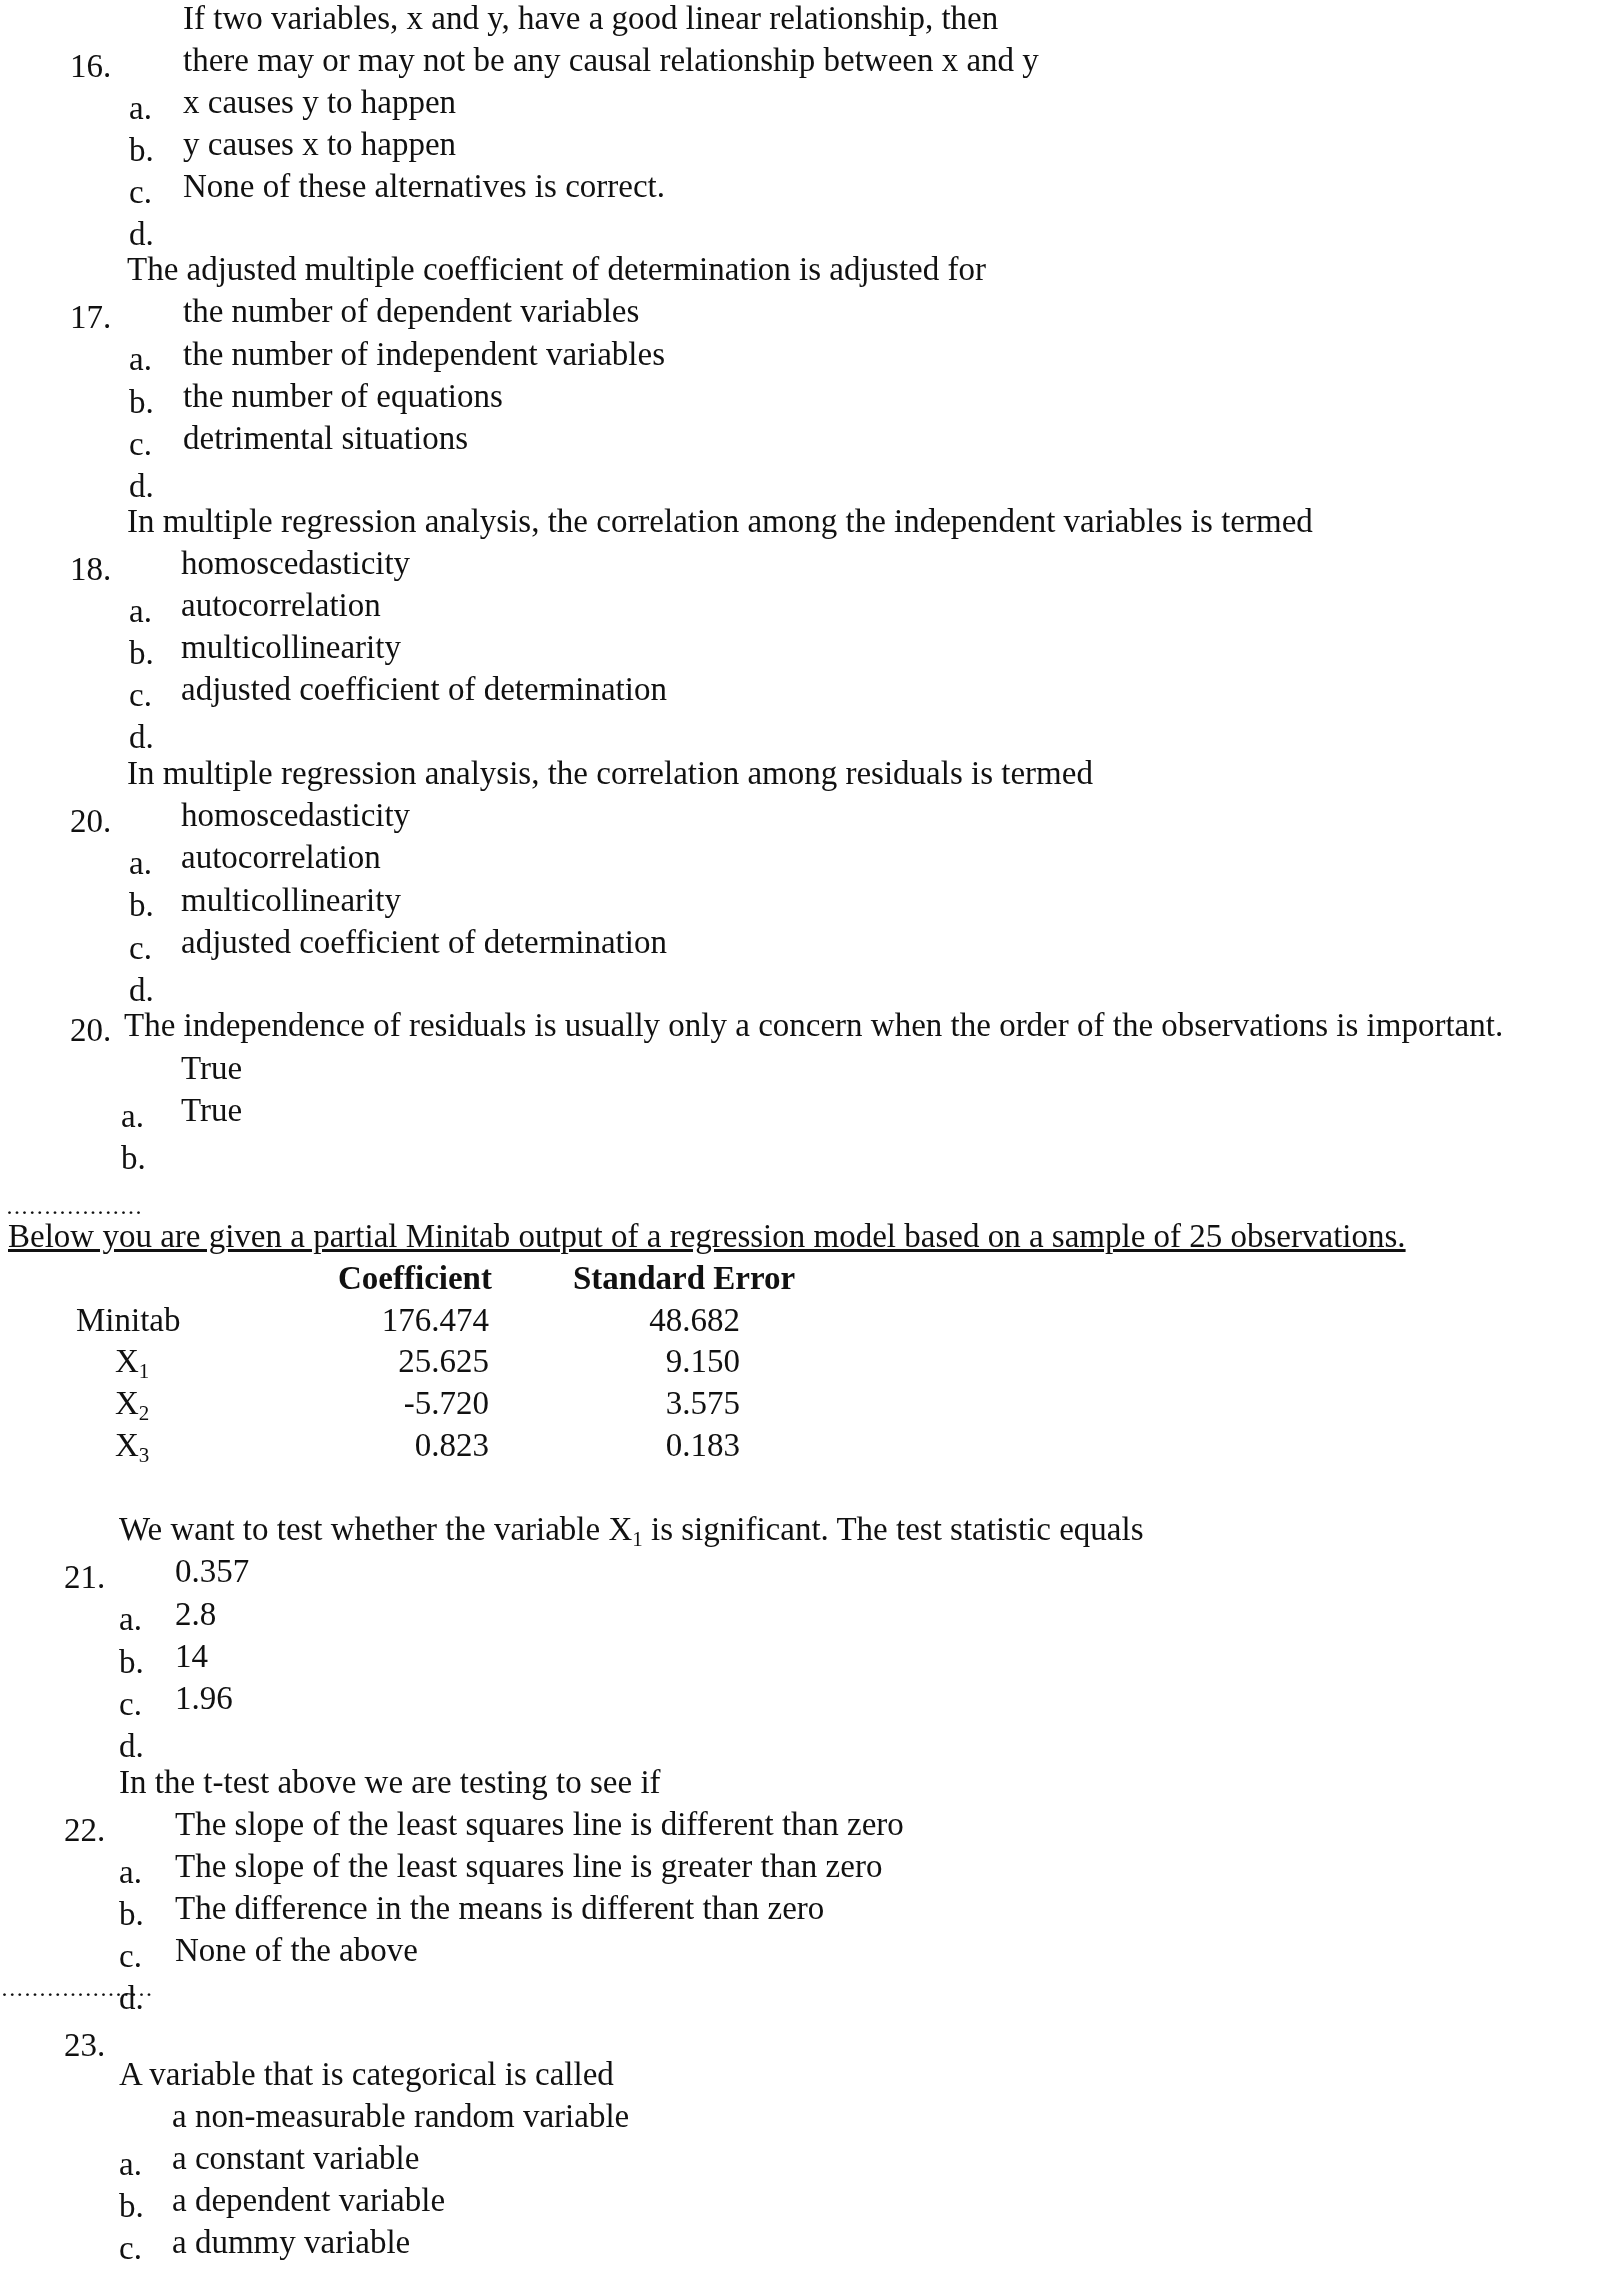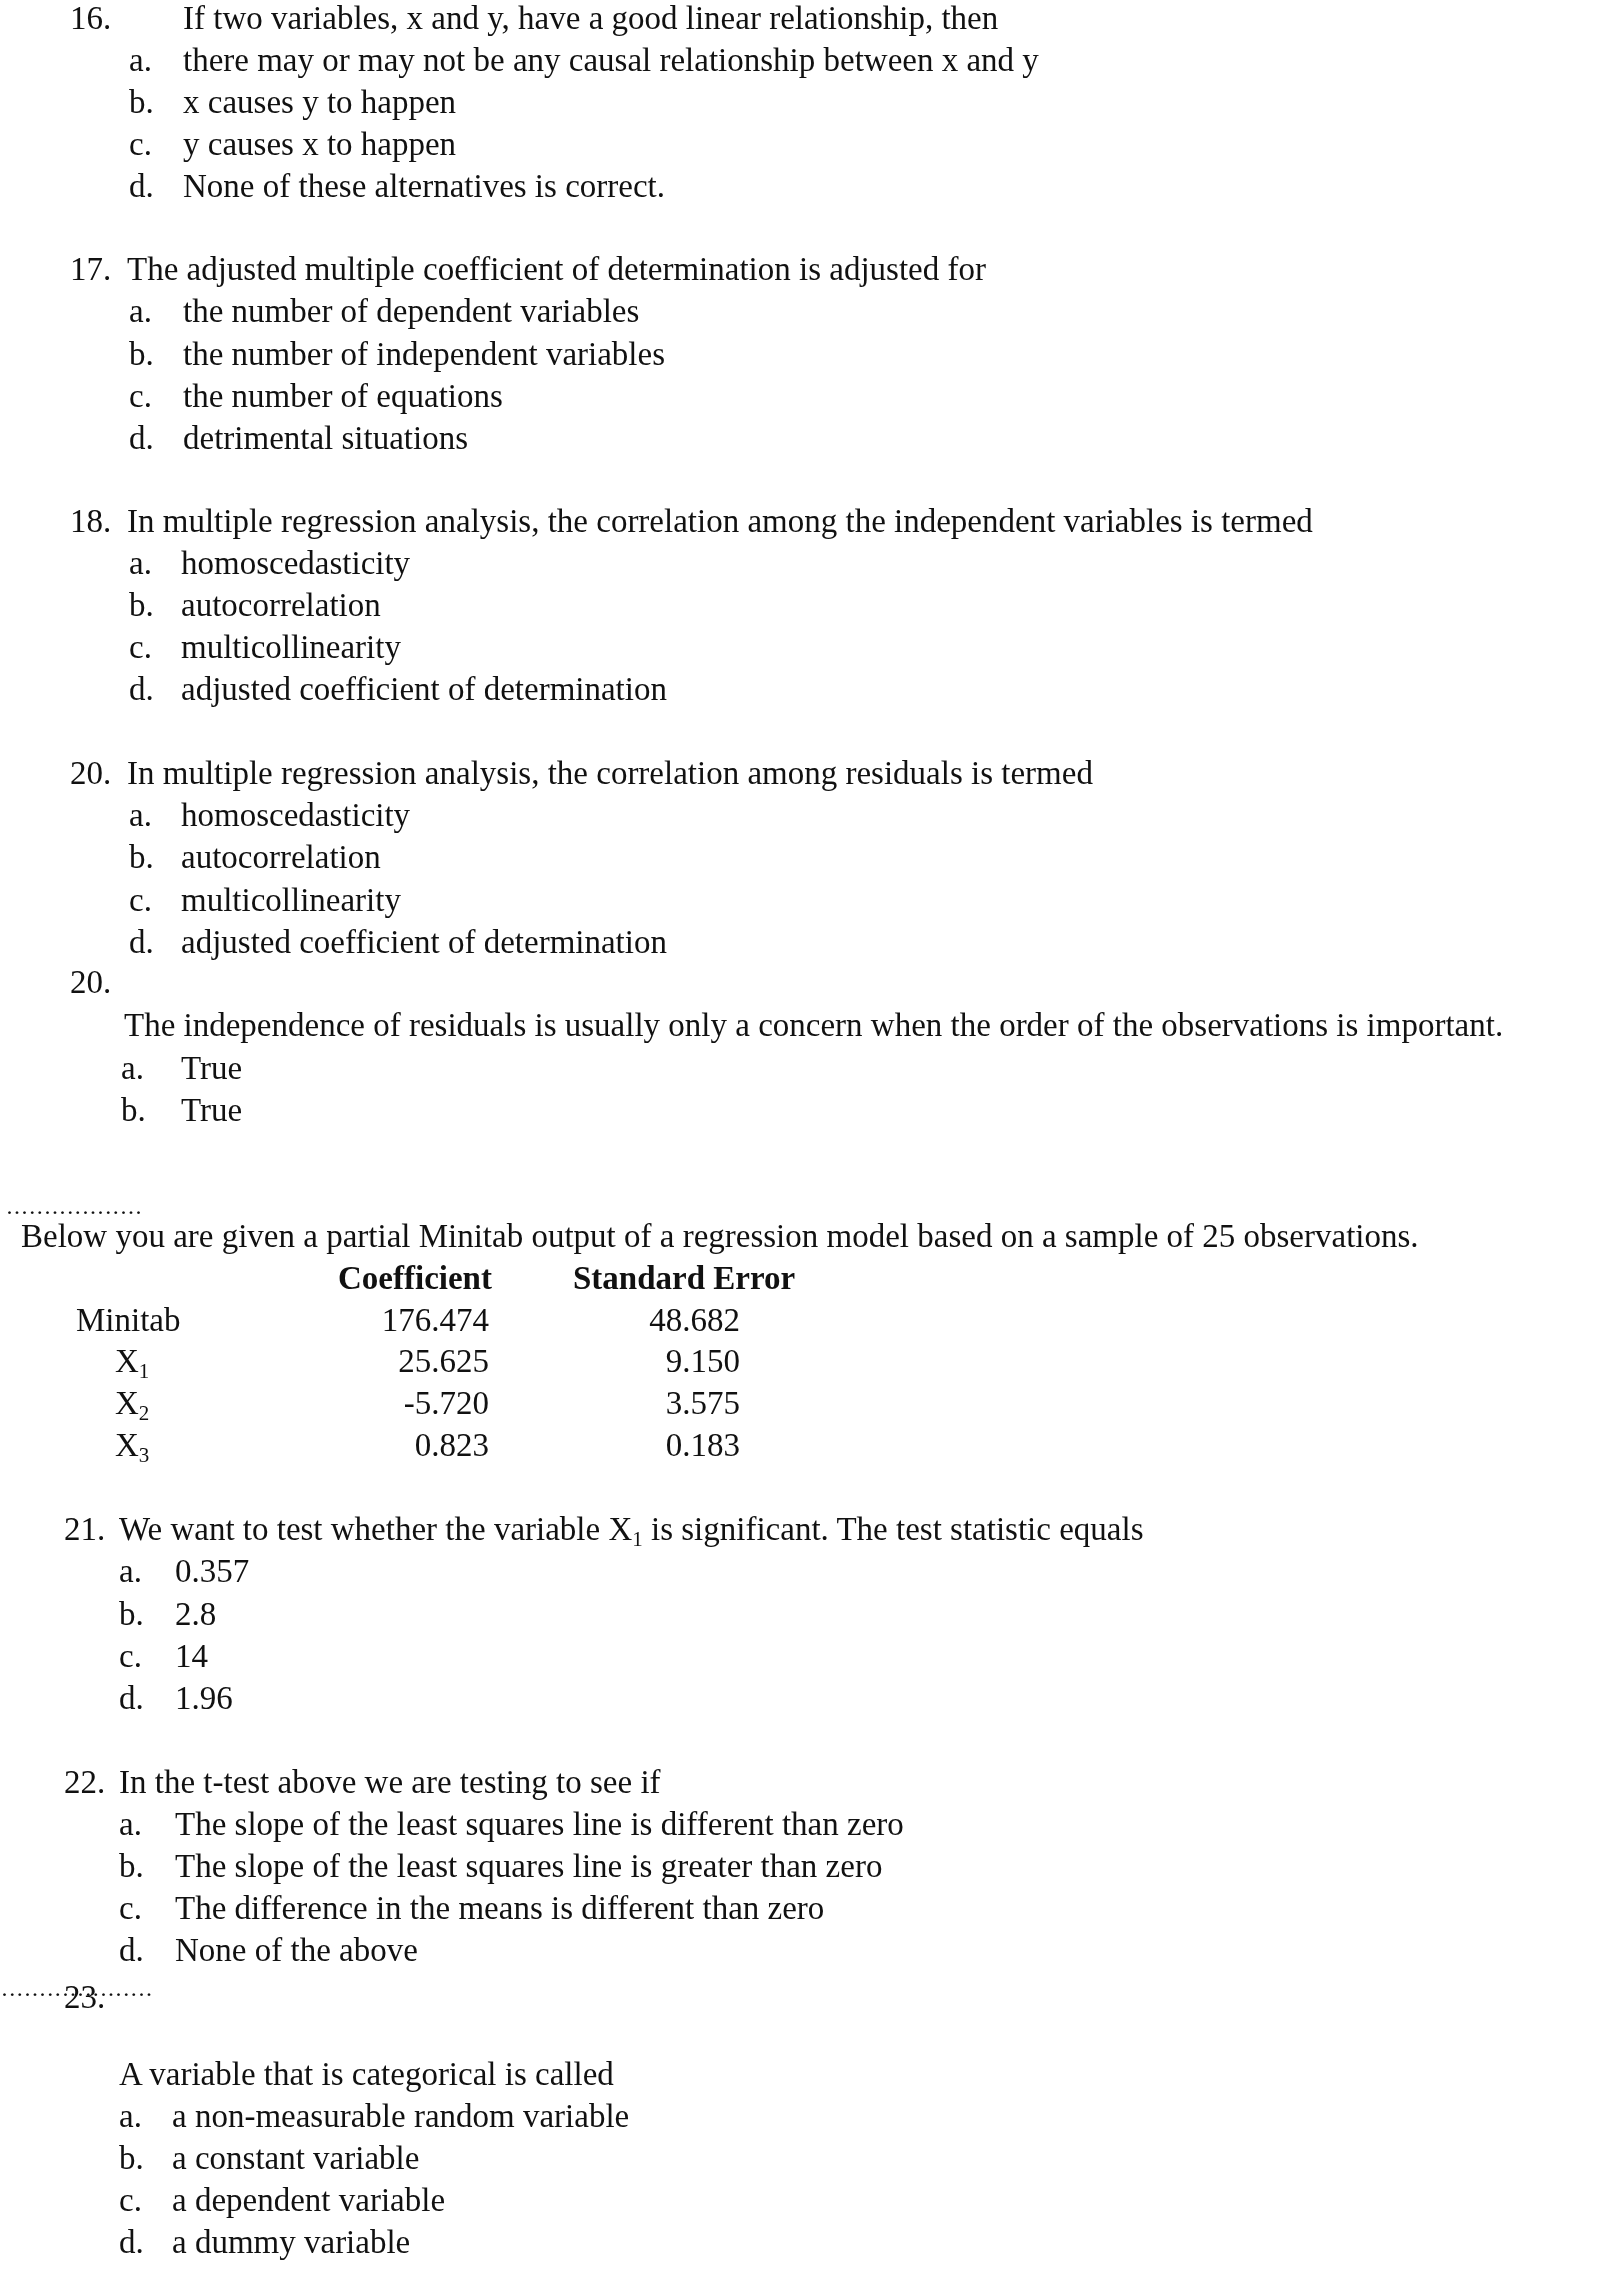--- a/index.html
+++ b/index.html
@@ -1,19 +1,19 @@
 <!DOCTYPE html>
 <html style="font-size:12.7px"><head>
 <meta charset="utf-8">
 <style>
   html, body { margin:0; padding:0; background:#ffffff; }
   body { width:1624px; height:2273px; position:relative; overflow:hidden;
          font-family:"Liberation Serif", "DejaVu Serif", serif; color:#111; font-size:33px; }
   .ln { position:absolute; white-space:nowrap; line-height:1; }
-  .num { position:absolute; white-space:nowrap; line-height:1; }
+  .num { position:absolute; white-space:nowrap; line-height:1;margin-top:48px; }
   .dots { position:absolute; white-space:nowrap; letter-spacing:1.6px; font-size:24px; line-height:1; }
   .b { font-weight:bold; }
   .r { text-align:right; }
   sub { font-size:21px; vertical-align:-6.4px; line-height:0; }
 </style>
 </head>
 <body>
 
 <div>
   <div class="num" style="left:70px;top:1.6px;">16.</div>
@@ -71,21 +71,21 @@
   <div class="num" style="left:70px;top:966px;">20.</div>
   <div class="ln" style="left:124px;top:1009px;">The independence of residuals is usually only a concern when the order of the observations is important.</div>
   <div class="num" style="left:121px;top:1052px;">a.</div>
   <div class="ln" style="left:181px;top:1052px;">True</div>
   <div class="num" style="left:121px;top:1094px;">b.</div>
   <div class="ln" style="left:181px;top:1094px;">True</div>
 </div>
 
 <div class="dots" style="left:6.4px;top:1194px;">..................</div>
 
-<div class="ln" style="left:21px;top:1220px;">Below you are given a partial Minitab output of a regression model based on a sample of 25 observations.</div>
+<div class="ln" style="left:8px;top:1220px;text-decoration:underline;">Below you are given a partial Minitab output of a regression model based on a sample of 25 observations.</div>
 
 <div>
   <div class="ln b" style="left:338px;top:1262px;">Coefficient</div>
   <div class="ln b" style="left:573px;top:1262px;">Standard Error</div>
 
   <div>
     <div class="ln" style="left:76px;top:1304px;">Minitab</div>
     <div class="ln r" style="left:334px;width:155px;top:1304px;">176.474</div>
     <div class="ln r" style="left:589px;width:151px;top:1304px;">48.682</div>
   </div>

